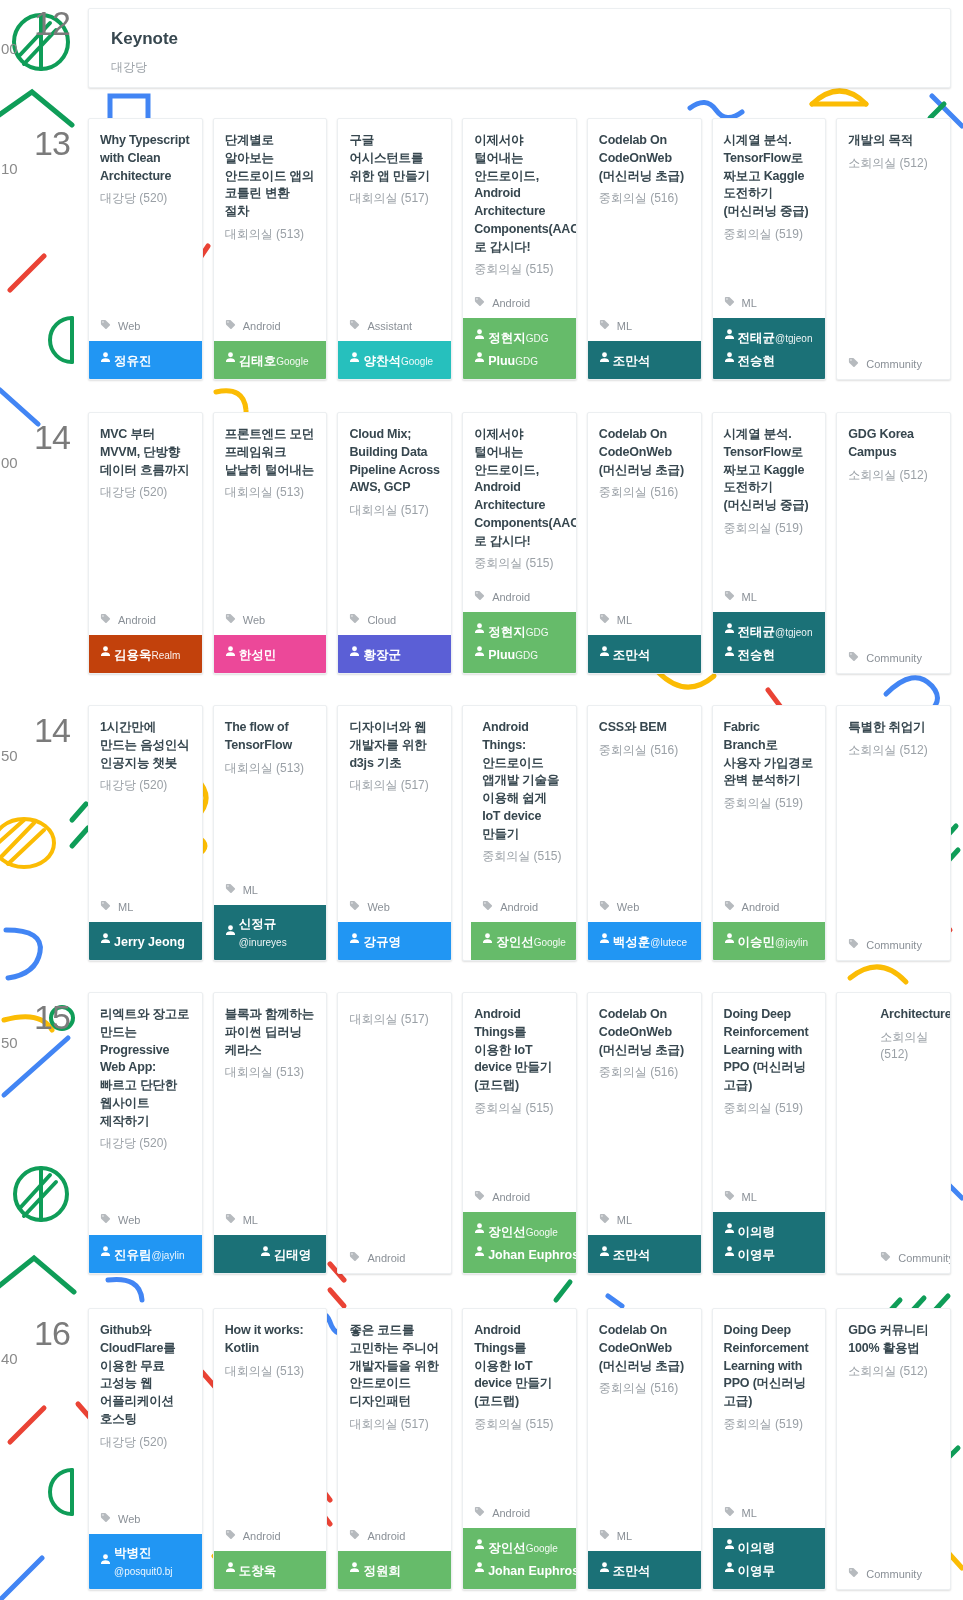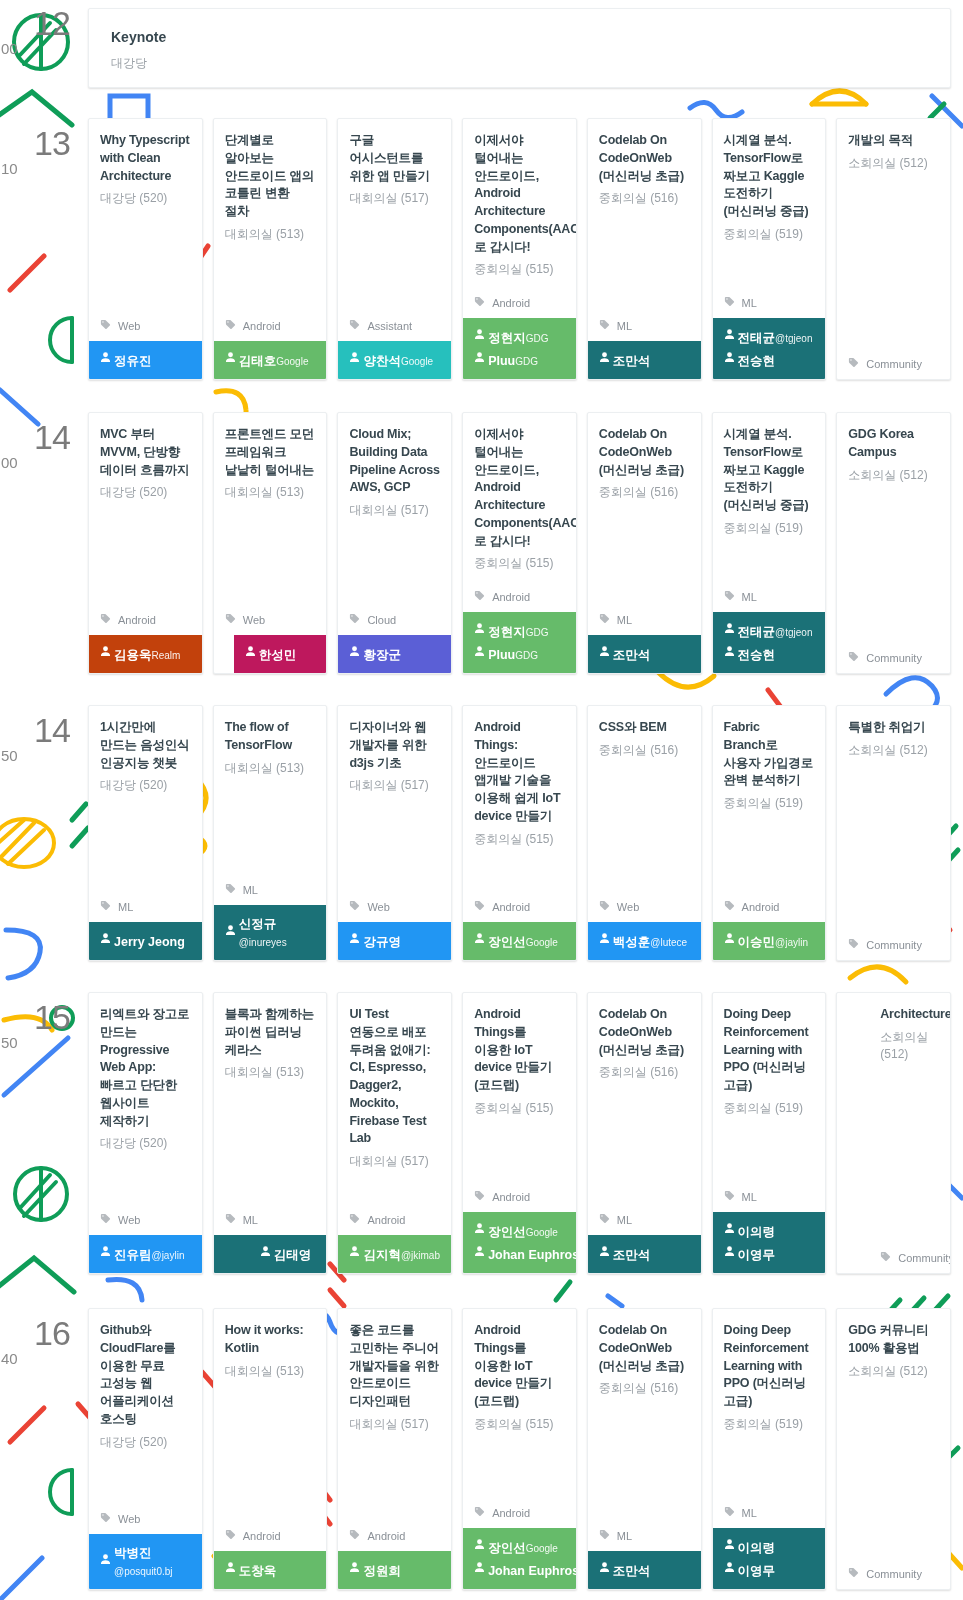--- a/index.html
+++ b/index.html
@@ -81,21 +81,21 @@
     white-space: nowrap; overflow: hidden; text-overflow: ellipsis;
   }
 
   
   .keynote {
     position: absolute; left: 88px; right: 12px; top: 8px; height: 80px;
     background:#fff; border:1px solid #eceff1; border-radius:2px;
     box-shadow: 0 1px 2px rgba(0,0,0,.13);
     padding: 20px 22px; z-index: 2;
   }
-  .keynote-title { font-size: 14px; color:#37474f; font-weight:600; }
+  .keynote-title { font-size: 17px; color:#37474f; font-weight:600; }
   .keynote-room { margin-top: 10px; font-size: 12px; color:#9aa0a6; }
 </style>
 </head>
 <body>
 
 <div id="stage">
 
   <svg class="deco" style="left:0;top:0;width:963px;height:1600px;" viewBox="0 0 963 1600">
     <g fill="none" stroke-linecap="round">
 
@@ -443,21 +443,21 @@
               <div class="card-title">프론트엔드 모던 프레임워크 낱낱히 털어내는</div>
               <div class="card-room">대회의실 (513)</div>
             </div>
             <div class="card-foot">
               <div class="card-tag">
                 <span><svg class="tag-ico" viewBox="0 0 24 24" fill="currentColor">
                     <path d="M21.4 11.6 12.4 2.6A2 2 0 0 0 11 2H4a2 2 0 0 0-2 2v7c0 .6.2 1 .6 1.4l9 9c.4.4.9.6 1.4.6s1-.2 1.4-.6l7-7c.4-.4.6-.9.6-1.4s-.2-1-.6-1.4zM6.5 8A1.5 1.5 0 1 1 8 6.5 1.5 1.5 0 0 1 6.5 8z"></path>
                   </svg></span>
                 <span>Web</span>
               </div>
-              <div class="speakers" style="background:#be185d;margin-left:20px;">
+              <div class="speakers" style="background:#ec4899;">
                 <div class="spk">
                   <span><svg class="spk-ico" viewBox="0 0 24 24" fill="#ffffff">
                       <circle cx="12" cy="7.5" r="3.9"></circle>
                       <path d="M12 13c-4 0-7.2 2.1-7.2 4.7V19h14.4v-1.3C19.2 15.1 16 13 12 13z"></path>
                     </svg></span>
                   <span class="spk-txt"><span class="spk-name">한성민</span></span>
                 </div>
               </div>
             </div>
           </div>
@@ -648,21 +648,21 @@
                 <div class="spk">
                   <span><svg class="spk-ico" viewBox="0 0 24 24" fill="#ffffff">
                       <circle cx="12" cy="7.5" r="3.9"></circle>
                       <path d="M12 13c-4 0-7.2 2.1-7.2 4.7V19h14.4v-1.3C19.2 15.1 16 13 12 13z"></path>
                     </svg></span>
                   <span class="spk-txt"><span class="spk-name">강규영</span></span>
                 </div>
               </div>
             </div>
           </div>
-          <div class="card" style="min-height: 256px;">
+          <div class="card" style="min-height: 256px; padding-left: 8px;">
             <div class="card-body">
               <div class="card-title">Android Things: 안드로이드 앱개발 기술을 이용해 쉽게 IoT device 만들기</div>
               <div class="card-room">중회의실 (515)</div>
             </div>
             <div class="card-foot">
               <div class="card-tag">
                 <span><svg class="tag-ico" viewBox="0 0 24 24" fill="currentColor">
                     <path d="M21.4 11.6 12.4 2.6A2 2 0 0 0 11 2H4a2 2 0 0 0-2 2v7c0 .6.2 1 .6 1.4l9 9c.4.4.9.6 1.4.6s1-.2 1.4-.6l7-7c.4-.4.6-.9.6-1.4s-.2-1-.6-1.4zM6.5 8A1.5 1.5 0 1 1 8 6.5 1.5 1.5 0 0 1 6.5 8z"></path>
                   </svg></span>
                 <span>Android</span>
@@ -784,38 +784,28 @@
                       <circle cx="12" cy="7.5" r="3.9"></circle>
                       <path d="M12 13c-4 0-7.2 2.1-7.2 4.7V19h14.4v-1.3C19.2 15.1 16 13 12 13z"></path>
                     </svg></span>
                   <span class="spk-txt"><span class="spk-name">김태영</span></span>
                 </div>
               </div>
             </div>
           </div>
           <div class="card" style="min-height: 282px;">
             <div class="card-body">
-              <div class="card-title">UI Test 연동으로 배포 두려움 없애기: CI, Espresso, Dagger2, Mockito, Firebase Test Lab</div>
               <div class="card-room">대회의실 (517)</div>
             </div>
             <div class="card-foot">
               <div class="card-tag">
                 <span><svg class="tag-ico" viewBox="0 0 24 24" fill="currentColor">
                     <path d="M21.4 11.6 12.4 2.6A2 2 0 0 0 11 2H4a2 2 0 0 0-2 2v7c0 .6.2 1 .6 1.4l9 9c.4.4.9.6 1.4.6s1-.2 1.4-.6l7-7c.4-.4.6-.9.6-1.4s-.2-1-.6-1.4zM6.5 8A1.5 1.5 0 1 1 8 6.5 1.5 1.5 0 0 1 6.5 8z"></path>
                   </svg></span>
                 <span>Android</span>
-              </div>
-              <div class="speakers" style="background:#66bb6a;">
-                <div class="spk">
-                  <span><svg class="spk-ico" viewBox="0 0 24 24" fill="#ffffff">
-                      <circle cx="12" cy="7.5" r="3.9"></circle>
-                      <path d="M12 13c-4 0-7.2 2.1-7.2 4.7V19h14.4v-1.3C19.2 15.1 16 13 12 13z"></path>
-                    </svg></span>
-                  <span class="spk-txt"><span class="spk-name">김지혁</span><span class="spk-org">@jkimab</span></span>
-                </div>
               </div>
             </div>
           </div>
           <div class="card" style="min-height: 282px;">
             <div class="card-body">
               <div class="card-title">Android Things를 이용한 IoT device 만들기(코드랩)</div>
               <div class="card-room">중회의실 (515)</div>
             </div>
             <div class="card-foot">
               <div class="card-tag">

